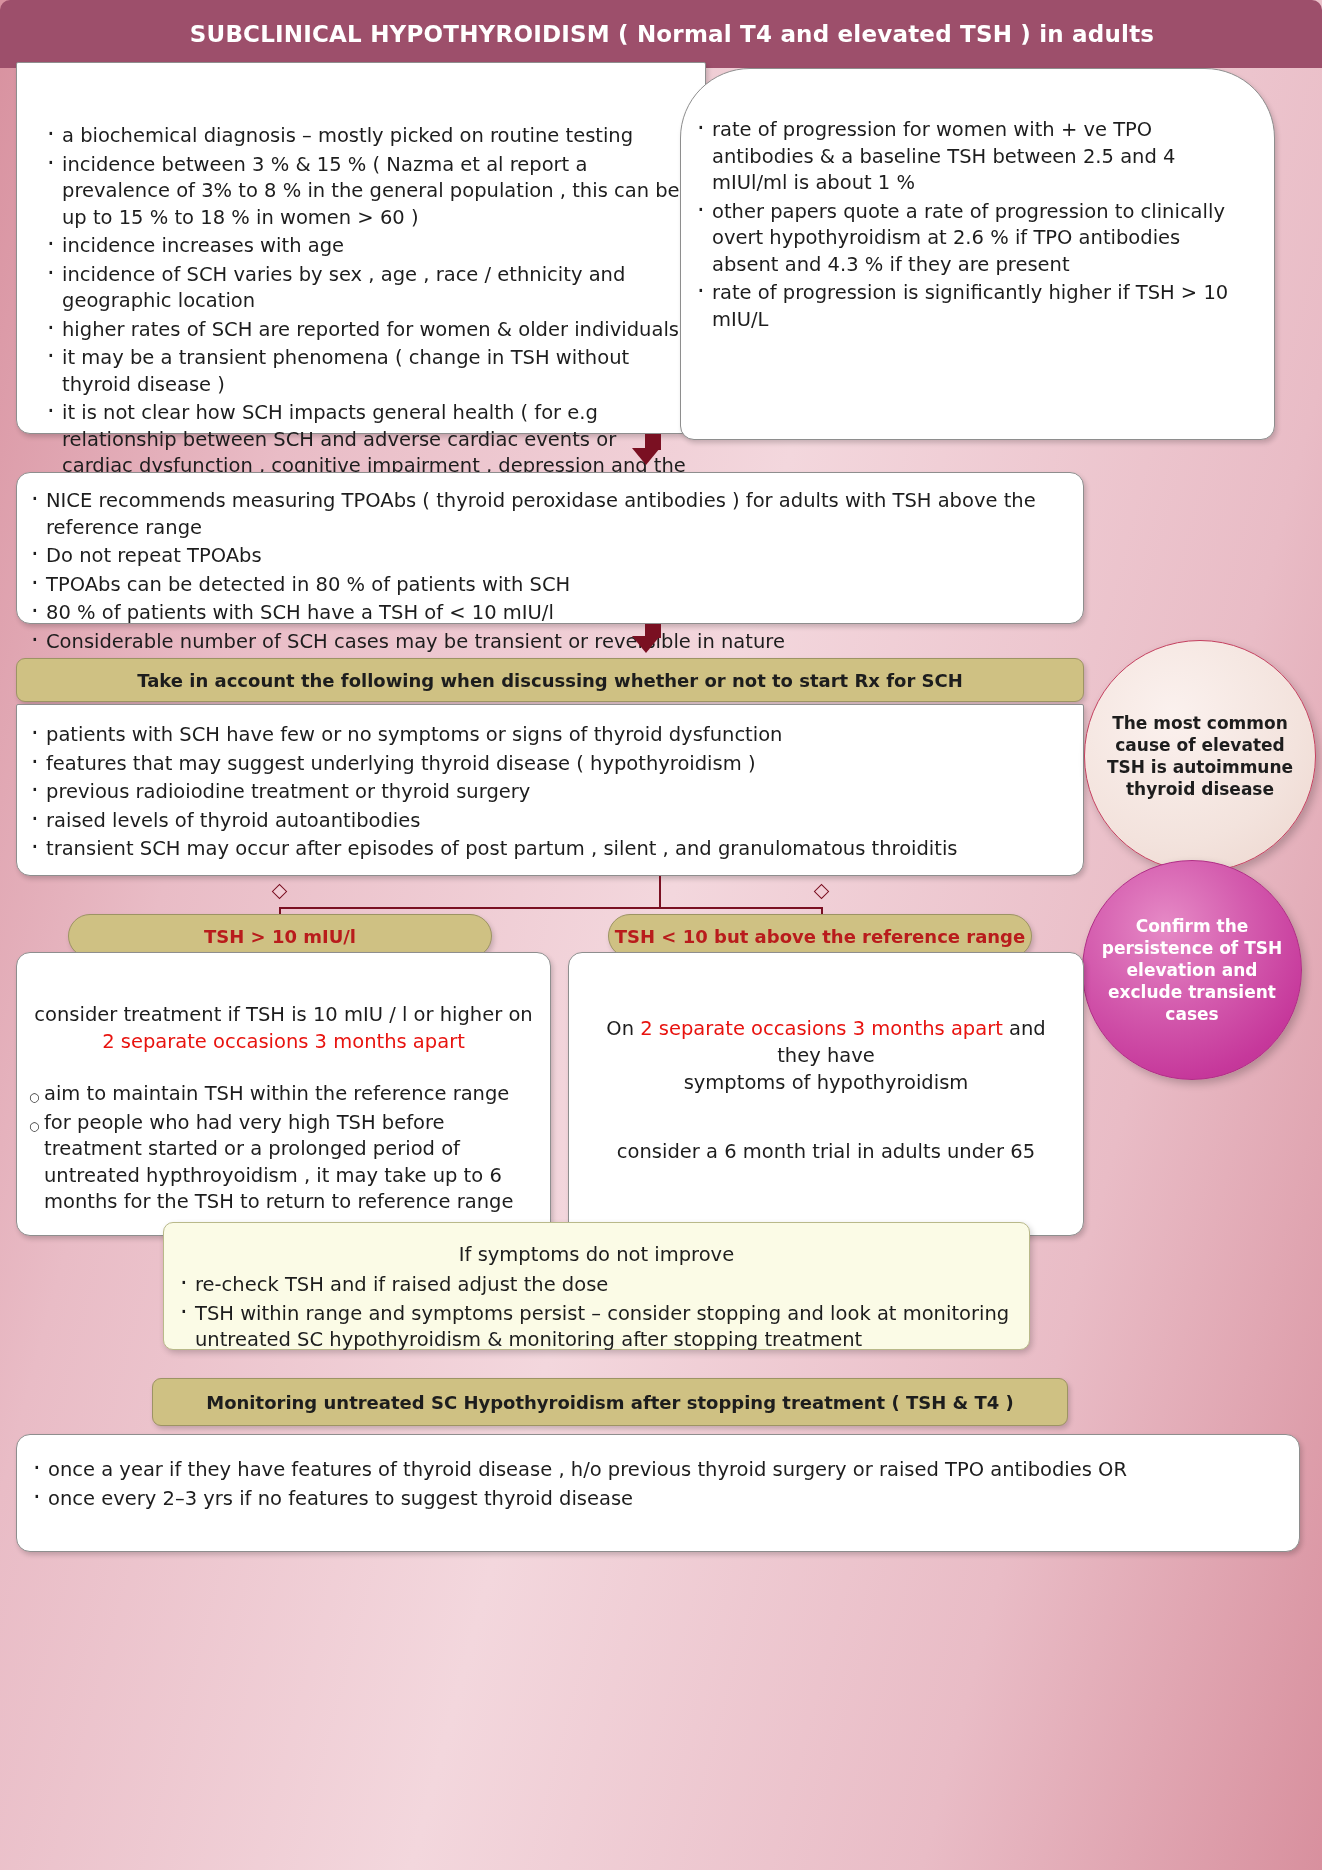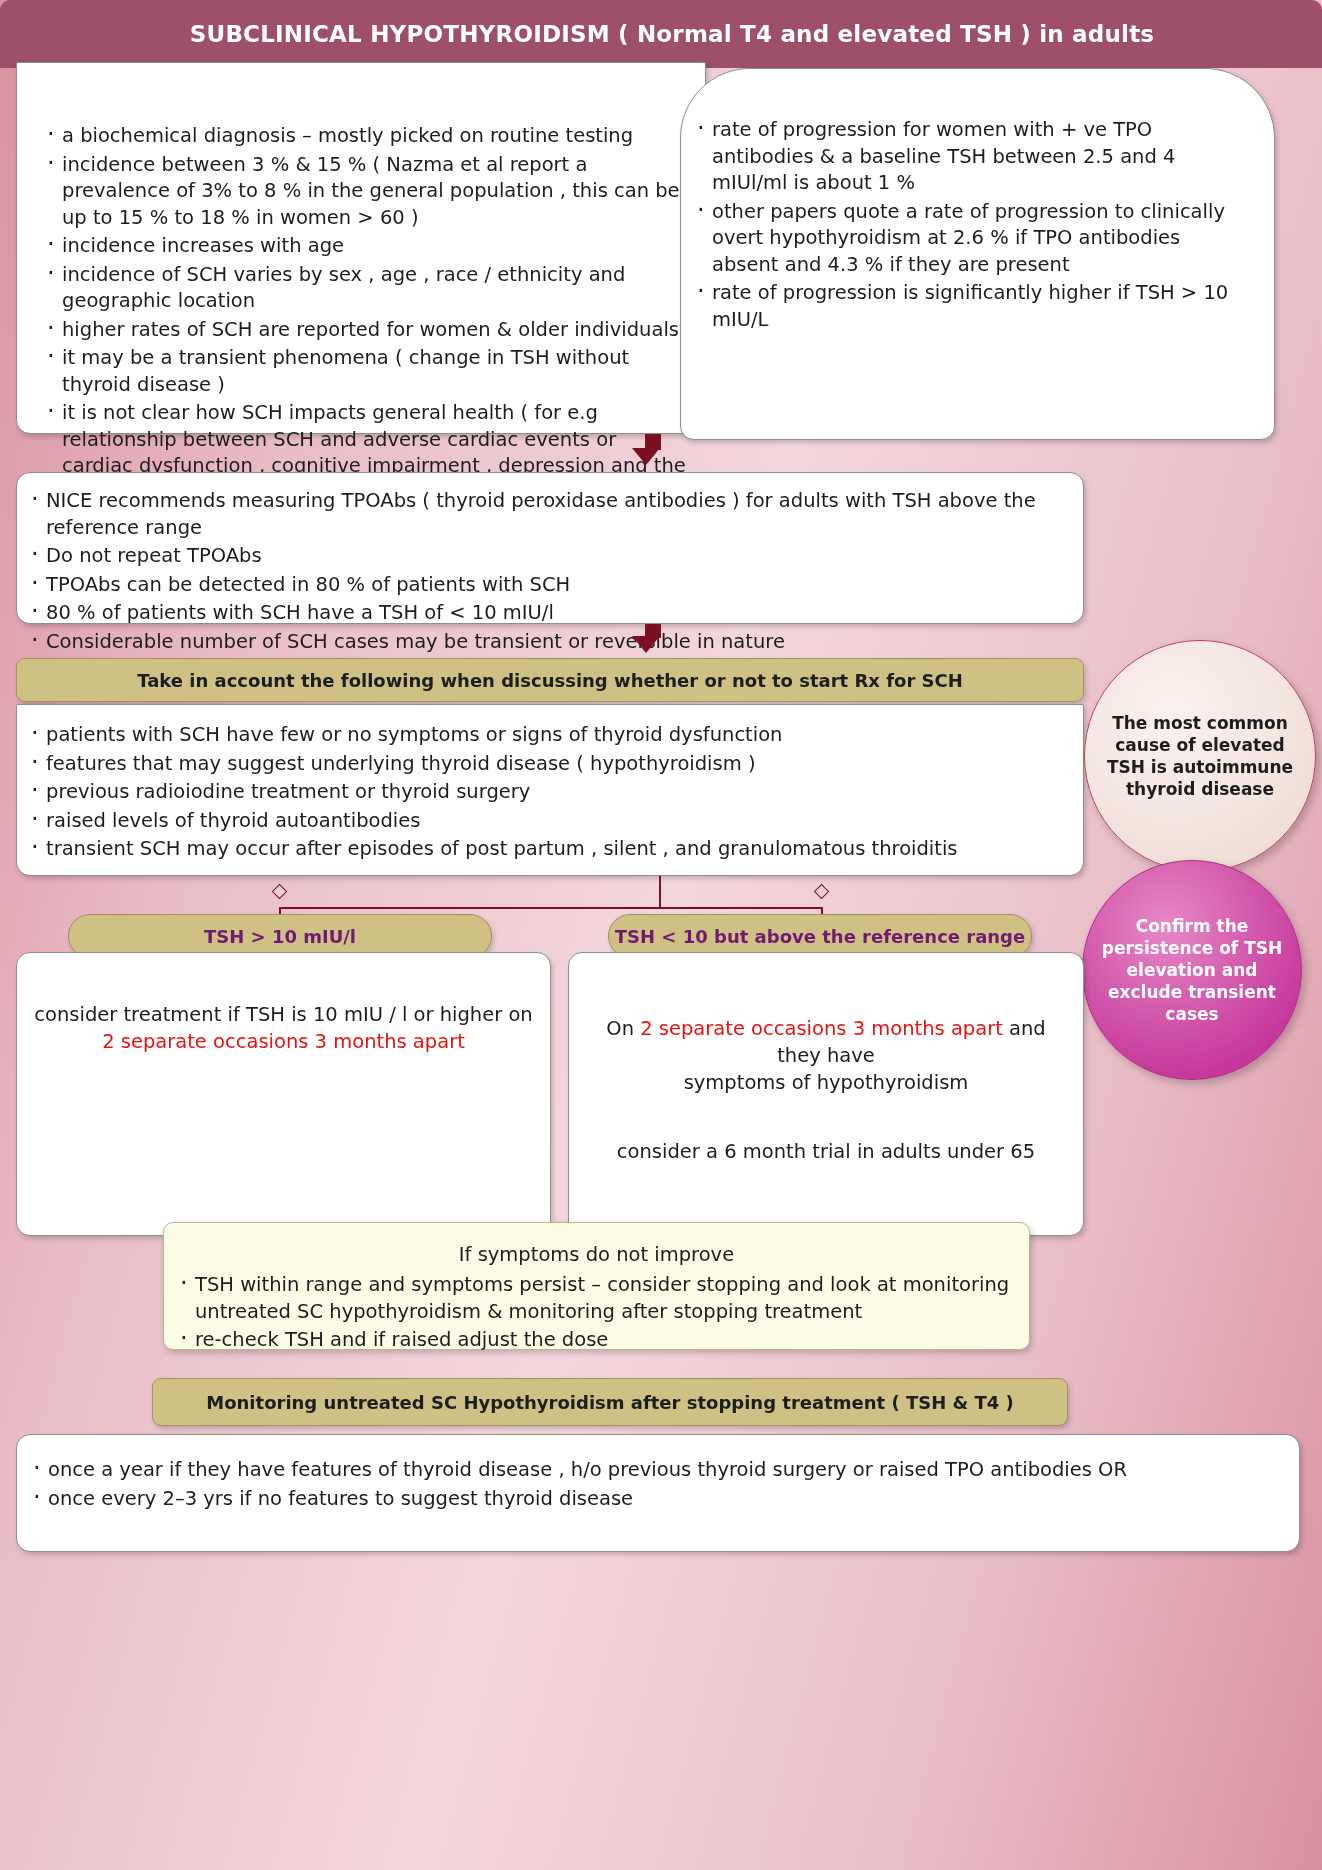--- a/index.html
+++ b/index.html
@@ -100,21 +100,21 @@
     border: 1px solid #9d9464;
     border-radius: 42px;
     display: flex;
     align-items: center;
     justify-content: center;
     box-shadow: 2px 3px 5px rgba(0,0,0,0.18);
   }
   .pill span {
     font-size: 18px;
     font-weight: bold;
-    color: #701a75;
+    color: #b91c1c;
     text-align: center;
   }
 
   
   .circle {
     position: absolute;
     border-radius: 50%;
     display: flex;
     align-items: center;
     justify-content: center;
@@ -267,35 +267,39 @@
     <span>TSH &gt; 10 mIU/l</span>
   </div>
 
   <div class="pill" style="left:608px; top:914px; width:424px; height:44px;">
     <span>TSH &lt; 10 but above the reference range</span>
   </div>
 
   <div class="card" style="left:16px; top:952px; width:535px; height:284px;">
     <div class="txt center" style="padding:48px 14px 0 14px;">consider treatment if TSH is 10 mIU / l or higher on</div>
     <div class="txt center red" style="padding:0 14px 0 14px; font-weight:500;">2 separate occasions 3 months apart</div>
+    <ul class="bl circ" style="padding:26px 10px 0 10px; line-height:27px;">
+      <li>aim to maintain TSH within the reference range</li>
+      <li>for people who had very high TSH before treatment started or a prolonged period of untreated hypthroyoidism , it may take up to 6 months for the TSH to return to reference range</li>
+    </ul>
   </div>
 
   <div class="card" style="left:568px; top:952px; width:516px; height:284px;">
     <div class="txt center" style="padding:62px 24px 0 24px;">
       <span>On </span><span class="red">2 separate occasions 3 months apart</span><span> and they have</span>
     </div>
     <div class="txt center" style="padding:0 24px 0 24px;">symptoms of hypothyroidism</div>
     <div class="txt center" style="padding:42px 24px 0 24px;">consider a 6 month trial in adults under 65</div>
   </div>
 
   <div id="note-box" style="left:163px; top:1222px; width:867px; height:128px;">
     <div class="txt center" style="padding:18px 10px 4px 10px;">If symptoms do not improve</div>
     <ul class="bl" style="padding:0 14px 0 14px; line-height:27px;">
+      <li>re-check TSH and if raised adjust the dose</li>
       <li>TSH within range and symptoms persist – consider stopping and look at monitoring untreated SC hypothyroidism &amp; monitoring after stopping treatment</li>
-      <li>re-check TSH and if raised adjust the dose</li>
     </ul>
   </div>
 
   <div class="banner" style="left:152px; top:1378px; width:916px; height:48px;">
     <span>Monitoring untreated SC Hypothyroidism after stopping treatment ( TSH &amp; T4 )</span>
   </div>
 
   <div class="card" style="left:16px; top:1434px; width:1284px; height:118px;">
     <ul class="bl" style="padding:22px 14px 0 14px; line-height:30px;">
       <li>once a year if they have features of thyroid disease , h/o previous thyroid surgery or raised TPO antibodies OR</li>

